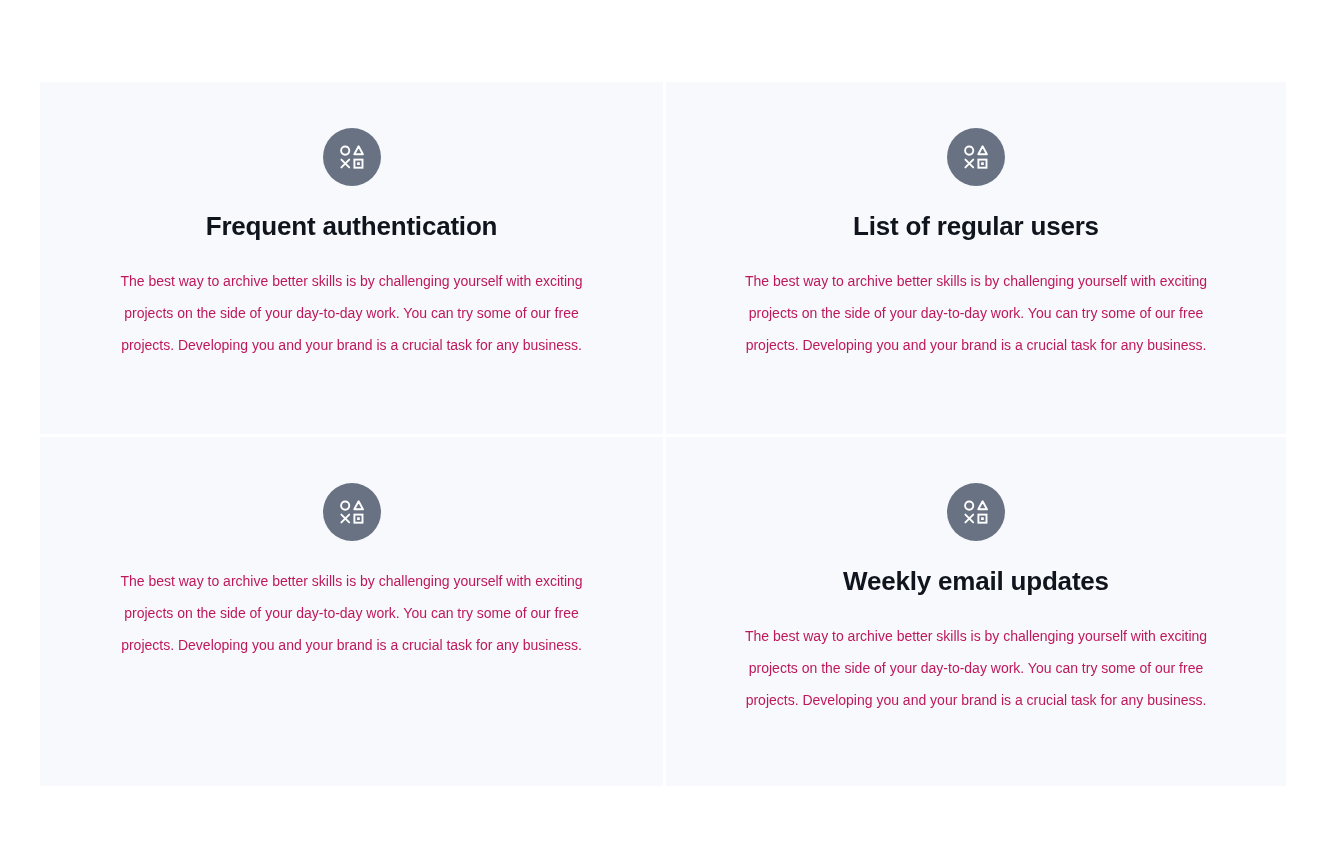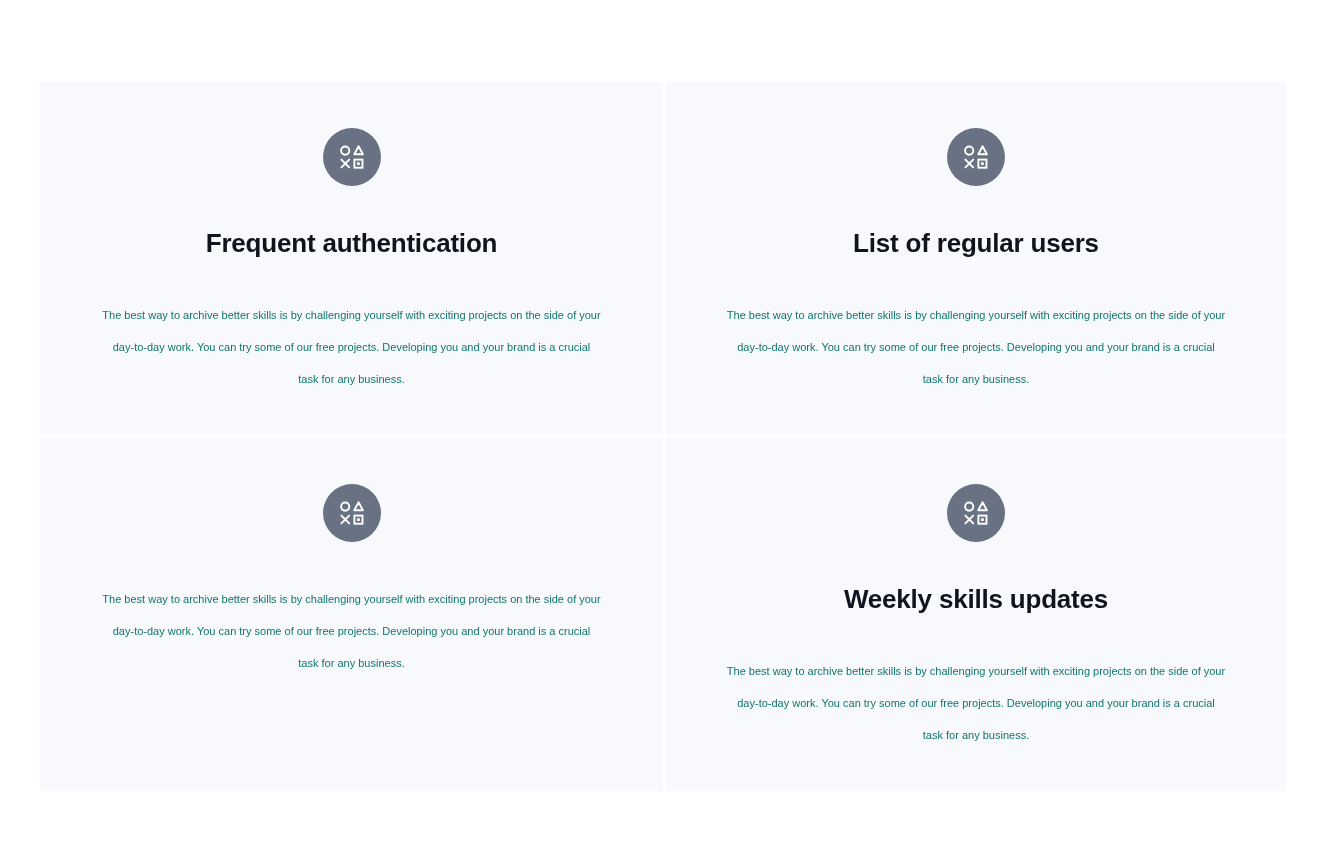--- a/index.html
+++ b/index.html
@@ -33,21 +33,20 @@
   }
 
   .feature-card {
     position: relative;
     display: flex;
     flex-direction: column;
     align-items: center;
     text-align: center;
     padding: 46px 60px 40px 60px;
     background: #f8f9fc;
-    gap: 17px;
   }
 
   
   .feature-card.col-right { border-left: 3px solid #ffffff; }
   .feature-card.row-bottom { border-top: 3px solid #ffffff; }
 
   .icon-badge {
     width: 58px;
     height: 58px;
     border-radius: 50%;
@@ -64,23 +63,23 @@
   .card-title {
     font-size: 26px;
     line-height: 32px;
     font-weight: 700;
     color: #10141c;
     letter-spacing: -0.2px;
     margin-bottom: 23px;
   }
 
   .card-body {
-    font-size: 11px;
+    font-size: 14px;
     line-height: 32px;
-    color: #0f766e;
+    color: #be185d;
     font-weight: 400;
     max-width: 500px;
   }
 
   
   .row-bottom .icon-badge { margin-bottom: 24px; }
 </style>
 </head>
 <body>
 
@@ -132,18 +131,18 @@
     <div class="feature-card col-right row-bottom">
       <div class="icon-badge">
         <svg width="30" height="30" viewBox="0 0 30 30" aria-hidden="true">
           <circle cx="8.2" cy="8.6" r="4.1" fill="none" stroke="#ffffff" stroke-width="1.9"></circle>
           <path d="M21.6 4.3 L25.9 12.3 L17.3 12.3 Z" fill="none" stroke="#ffffff" stroke-width="1.9" stroke-linejoin="round"></path>
           <path d="M4.4 17.6 L12.2 25.4 M12.2 17.6 L4.4 25.4" fill="none" stroke="#ffffff" stroke-width="1.9" stroke-linecap="round"></path>
           <rect x="17.4" y="17.6" width="8.1" height="8.1" fill="none" stroke="#ffffff" stroke-width="1.9"></rect>
           <rect x="20.1" y="20.3" width="2.7" height="2.7" fill="#ffffff"></rect>
         </svg>
       </div>
-      <div class="card-title">Weekly skills updates</div>
+      <div class="card-title">Weekly email updates</div>
       <div class="card-body">The best way to archive better skills is by challenging yourself with exciting projects on the side of your day-to-day work. You can try some of our free projects. Developing you and your brand is a crucial task for any business.</div>
     </div>
 
   </div>
 </div>
 
 </body></html>

